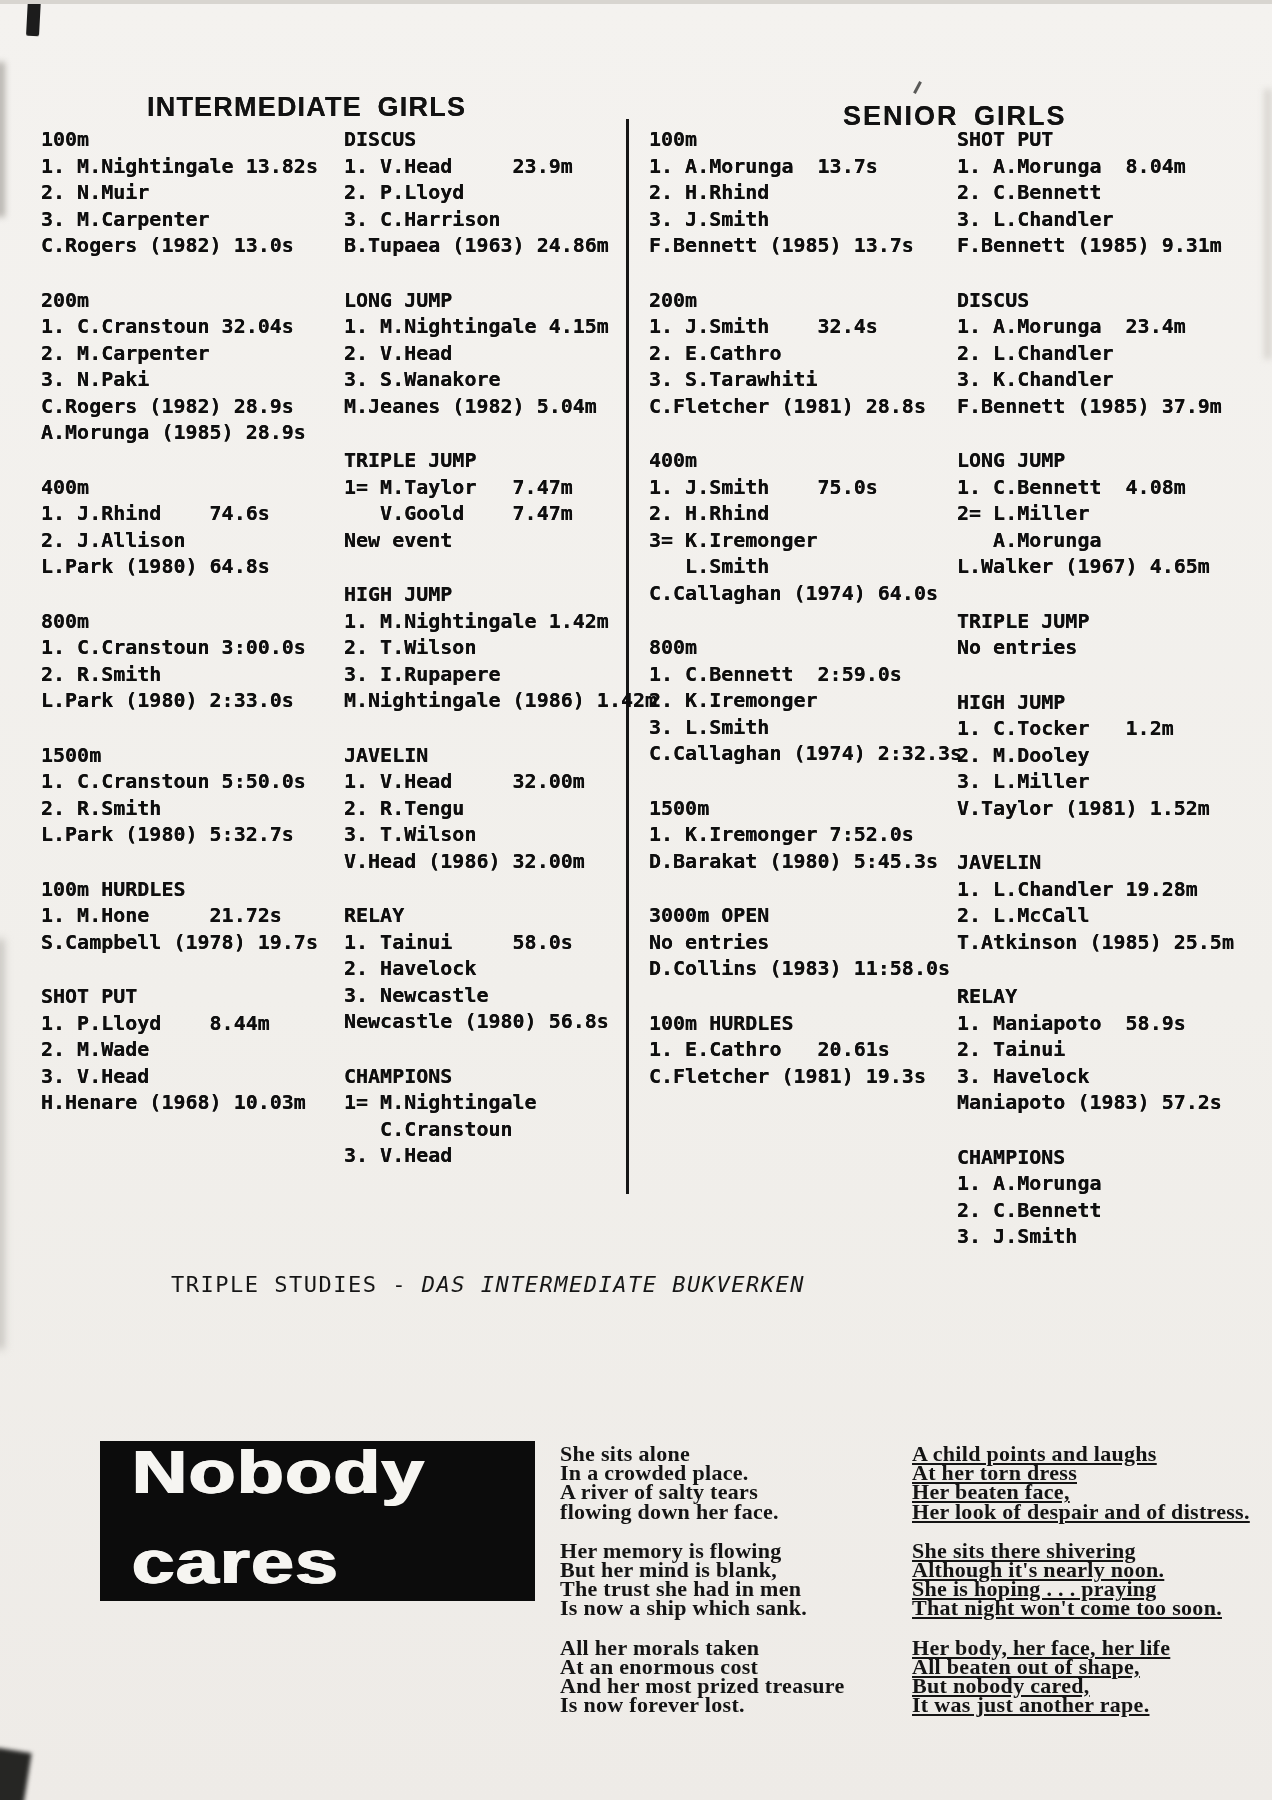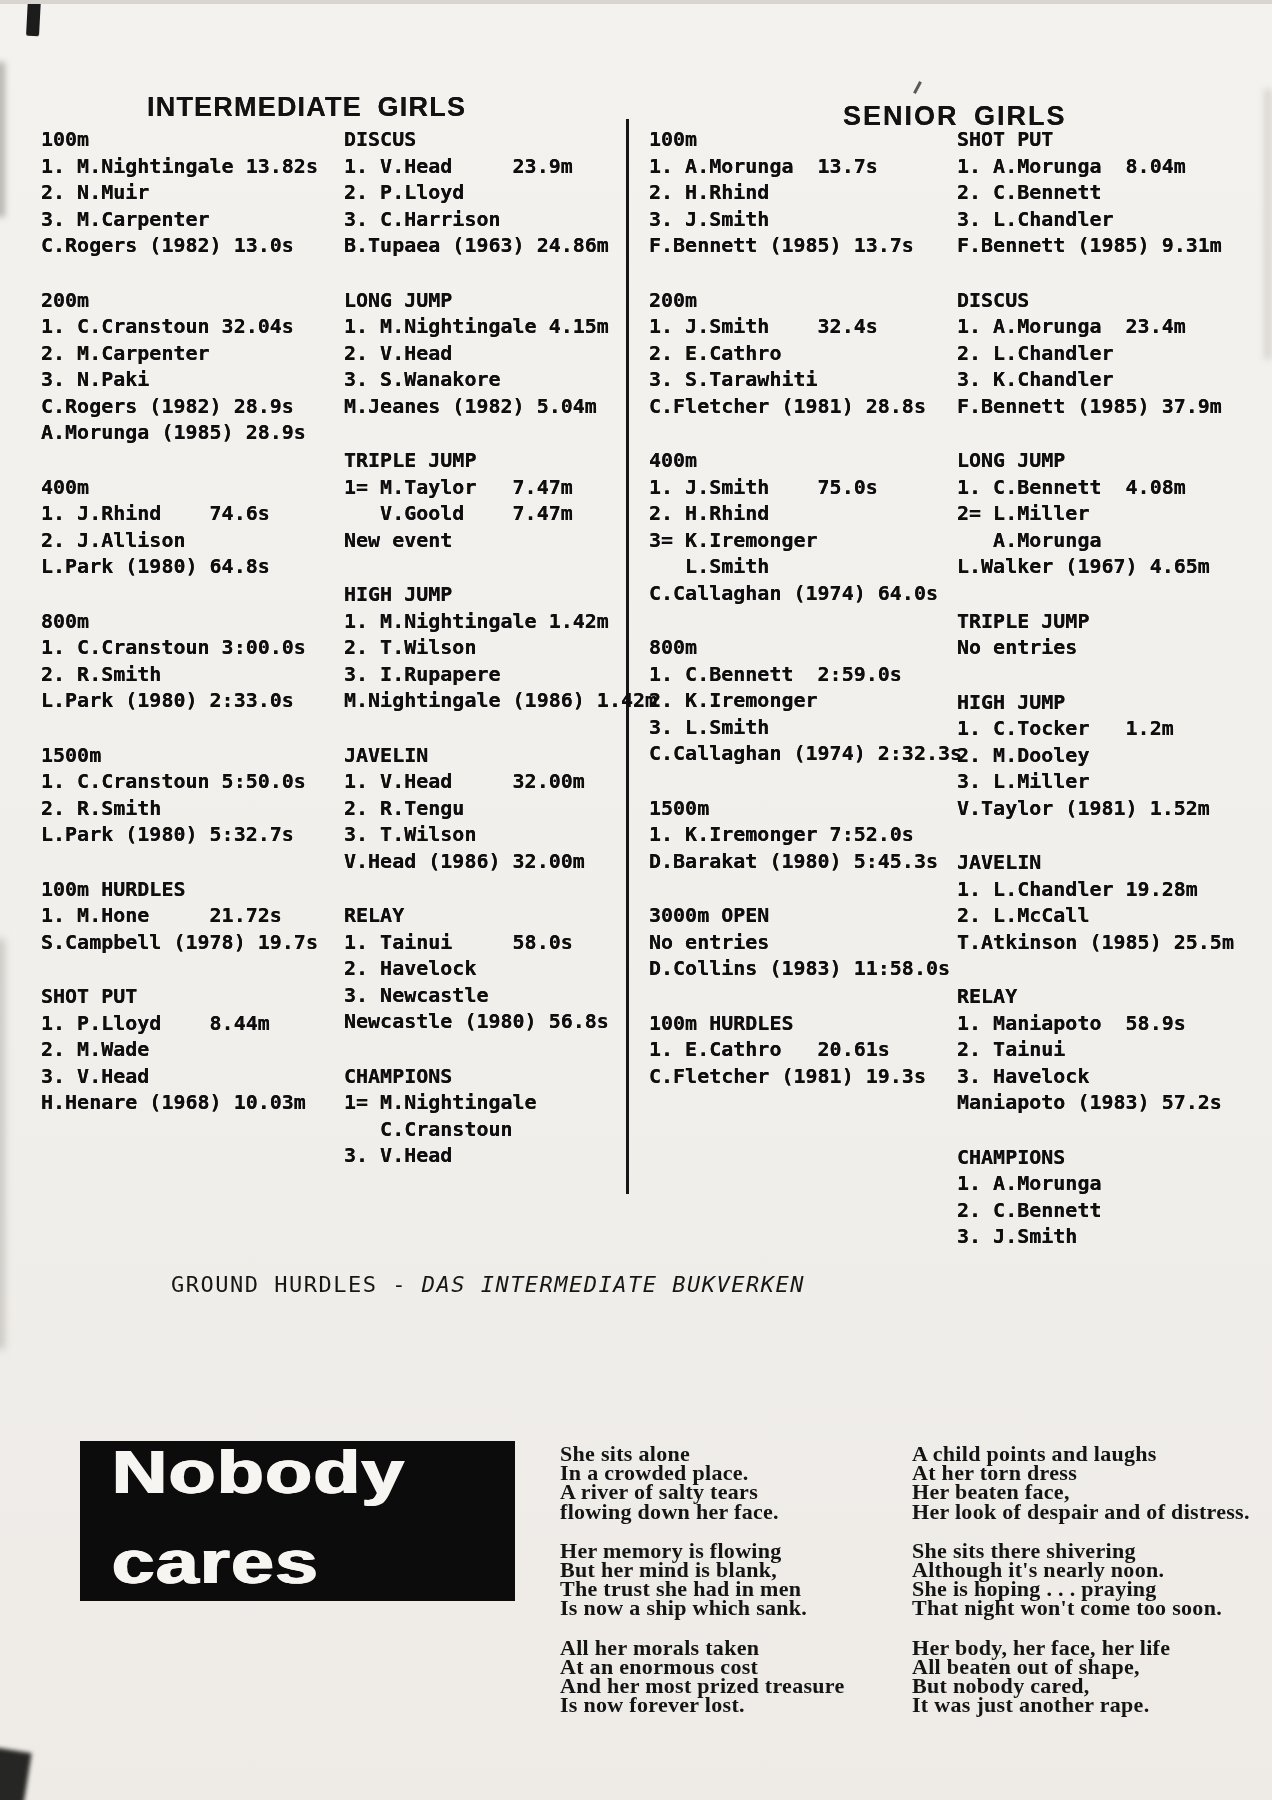--- a/index.html
+++ b/index.html
@@ -15,34 +15,34 @@
         text-shadow:0 0 .5px rgba(0,0,0,.85);z-index:3;}
   .col-int-a{left:41px;width:295px;}
   .col-int-b{left:344px;width:305px;}
   .col-sen-a{left:649px;width:305px;}
   .col-sen-b{left:957px;width:315px;}
   .event{margin-bottom:28px;}
   .divider{position:absolute;left:626px;top:115px;width:3px;height:1075px;background:#161616;z-index:2;}
   .ground-note{position:absolute;left:112px;top:1243px;font-family:"DejaVu Sans Mono","Liberation Mono",monospace;
         font-size:22px;letter-spacing:1.5px;color:#161616;white-space:pre;z-index:3;}
   .ground-note .it{font-style:italic;}
-  .masthead{position:absolute;left:80px;top:1437px;width:435px;height:160px;background:#0c0c0c;
+  .masthead{position:absolute;left:100px;top:1437px;width:435px;height:160px;background:#0c0c0c;
         overflow:hidden;z-index:3;}
   .masthead-line{color:#f6f5f1;font-family:"Liberation Sans",sans-serif;font-weight:bold;
         font-size:61px;line-height:90px;padding-left:25px;letter-spacing:1px;
         transform:scaleX(1.26);transform-origin:left center;
         text-shadow:1.2px 0 0 currentColor,-.6px 0 0 currentColor;}
   .masthead-line.first{margin-top:-14px;}
   .byline{position:absolute;left:197px;top:1624px;width:222px;border-top:4px solid #151515;
         border-bottom:4px solid #151515;padding:5px 0 6px;text-align:center;
         font-family:"Liberation Serif",serif;font-weight:bold;font-size:20px;letter-spacing:.5px;z-index:3;}
   .poem-col{position:absolute;top:1440px;font-family:"Liberation Serif",serif;font-weight:bold;
         font-size:22px;line-height:19.2px;letter-spacing:.3px;color:#141414;white-space:pre;z-index:3;}
   .poem-a{left:560px;width:330px;}
-  .poem-b{left:912px;width:355px;}
+  .poem-b{left:912px;width:355px;text-decoration:underline;}
   .stanza{margin-bottom:20px;}
   .artifact{position:absolute;z-index:1;}
   .a1{left:27px;top:-6px;width:13px;height:38px;background:#1c1c1c;transform:rotate(3deg);
       border-radius:2px;filter:blur(.5px);}
   .a2{left:-4px;top:58px;width:9px;height:155px;background:#b7b4af;filter:blur(3px);}
   .a3{left:-5px;top:935px;width:9px;height:410px;background:#c4c1bc;filter:blur(4px);}
   .a4{left:-9px;top:1746px;width:36px;height:62px;background:#262624;transform:rotate(9deg);filter:blur(2px);}
   .a5{left:916px;top:77px;width:3px;height:13px;background:#5a5a58;transform:rotate(28deg);}
   .a6{left:1264px;top:85px;width:8px;height:270px;background:#d9d6d1;filter:blur(3px);}
 </style>
@@ -62,21 +62,21 @@
   <h2 class="section-title title-sen">SENIOR GIRLS</h2>
 
   <div class="divider"></div>
 
   <div class="results-col col-int-a"><div class="event"><div class="event-name">100m</div><div class="result-line">1. M.Nightingale 13.82s</div><div class="result-line">2. N.Muir</div><div class="result-line">3. M.Carpenter</div><div class="result-line">C.Rogers (1982) 13.0s</div></div><div class="event"><div class="event-name">200m</div><div class="result-line">1. C.Cranstoun 32.04s</div><div class="result-line">2. M.Carpenter</div><div class="result-line">3. N.Paki</div><div class="result-line">C.Rogers (1982) 28.9s</div><div class="result-line">A.Morunga (1985) 28.9s</div></div><div class="event"><div class="event-name">400m</div><div class="result-line">1. J.Rhind    74.6s</div><div class="result-line">2. J.Allison</div><div class="result-line">L.Park (1980) 64.8s</div></div><div class="event"><div class="event-name">800m</div><div class="result-line">1. C.Cranstoun 3:00.0s</div><div class="result-line">2. R.Smith</div><div class="result-line">L.Park (1980) 2:33.0s</div></div><div class="event"><div class="event-name">1500m</div><div class="result-line">1. C.Cranstoun 5:50.0s</div><div class="result-line">2. R.Smith</div><div class="result-line">L.Park (1980) 5:32.7s</div></div><div class="event"><div class="event-name">100m HURDLES</div><div class="result-line">1. M.Hone     21.72s</div><div class="result-line">S.Campbell (1978) 19.7s</div></div><div class="event"><div class="event-name">SHOT PUT</div><div class="result-line">1. P.Lloyd    8.44m</div><div class="result-line">2. M.Wade</div><div class="result-line">3. V.Head</div><div class="result-line">H.Henare (1968) 10.03m</div></div></div>
   <div class="results-col col-int-b"><div class="event"><div class="event-name">DISCUS</div><div class="result-line">1. V.Head     23.9m</div><div class="result-line">2. P.Lloyd</div><div class="result-line">3. C.Harrison</div><div class="result-line">B.Tupaea (1963) 24.86m</div></div><div class="event"><div class="event-name">LONG JUMP</div><div class="result-line">1. M.Nightingale 4.15m</div><div class="result-line">2. V.Head</div><div class="result-line">3. S.Wanakore</div><div class="result-line">M.Jeanes (1982) 5.04m</div></div><div class="event"><div class="event-name">TRIPLE JUMP</div><div class="result-line">1= M.Taylor   7.47m</div><div class="result-line">   V.Goold    7.47m</div><div class="result-line">New event</div></div><div class="event"><div class="event-name">HIGH JUMP</div><div class="result-line">1. M.Nightingale 1.42m</div><div class="result-line">2. T.Wilson</div><div class="result-line">3. I.Rupapere</div><div class="result-line">M.Nightingale (1986) 1.42m</div></div><div class="event"><div class="event-name">JAVELIN</div><div class="result-line">1. V.Head     32.00m</div><div class="result-line">2. R.Tengu</div><div class="result-line">3. T.Wilson</div><div class="result-line">V.Head (1986) 32.00m</div></div><div class="event"><div class="event-name">RELAY</div><div class="result-line">1. Tainui     58.0s</div><div class="result-line">2. Havelock</div><div class="result-line">3. Newcastle</div><div class="result-line">Newcastle (1980) 56.8s</div></div><div class="event"><div class="event-name">CHAMPIONS</div><div class="result-line">1= M.Nightingale</div><div class="result-line">   C.Cranstoun</div><div class="result-line">3. V.Head</div></div></div>
   <div class="results-col col-sen-a"><div class="event"><div class="event-name">100m</div><div class="result-line">1. A.Morunga  13.7s</div><div class="result-line">2. H.Rhind</div><div class="result-line">3. J.Smith</div><div class="result-line">F.Bennett (1985) 13.7s</div></div><div class="event"><div class="event-name">200m</div><div class="result-line">1. J.Smith    32.4s</div><div class="result-line">2. E.Cathro</div><div class="result-line">3. S.Tarawhiti</div><div class="result-line">C.Fletcher (1981) 28.8s</div></div><div class="event"><div class="event-name">400m</div><div class="result-line">1. J.Smith    75.0s</div><div class="result-line">2. H.Rhind</div><div class="result-line">3= K.Iremonger</div><div class="result-line">   L.Smith</div><div class="result-line">C.Callaghan (1974) 64.0s</div></div><div class="event"><div class="event-name">800m</div><div class="result-line">1. C.Bennett  2:59.0s</div><div class="result-line">2. K.Iremonger</div><div class="result-line">3. L.Smith</div><div class="result-line">C.Callaghan (1974) 2:32.3s</div></div><div class="event"><div class="event-name">1500m</div><div class="result-line">1. K.Iremonger 7:52.0s</div><div class="result-line">D.Barakat (1980) 5:45.3s</div></div><div class="event"><div class="event-name">3000m OPEN</div><div class="result-line">No entries</div><div class="result-line">D.Collins (1983) 11:58.0s</div></div><div class="event"><div class="event-name">100m HURDLES</div><div class="result-line">1. E.Cathro   20.61s</div><div class="result-line">C.Fletcher (1981) 19.3s</div></div></div>
   <div class="results-col col-sen-b"><div class="event"><div class="event-name">SHOT PUT</div><div class="result-line">1. A.Morunga  8.04m</div><div class="result-line">2. C.Bennett</div><div class="result-line">3. L.Chandler</div><div class="result-line">F.Bennett (1985) 9.31m</div></div><div class="event"><div class="event-name">DISCUS</div><div class="result-line">1. A.Morunga  23.4m</div><div class="result-line">2. L.Chandler</div><div class="result-line">3. K.Chandler</div><div class="result-line">F.Bennett (1985) 37.9m</div></div><div class="event"><div class="event-name">LONG JUMP</div><div class="result-line">1. C.Bennett  4.08m</div><div class="result-line">2= L.Miller</div><div class="result-line">   A.Morunga</div><div class="result-line">L.Walker (1967) 4.65m</div></div><div class="event"><div class="event-name">TRIPLE JUMP</div><div class="result-line">No entries</div></div><div class="event"><div class="event-name">HIGH JUMP</div><div class="result-line">1. C.Tocker   1.2m</div><div class="result-line">2. M.Dooley</div><div class="result-line">3. L.Miller</div><div class="result-line">V.Taylor (1981) 1.52m</div></div><div class="event"><div class="event-name">JAVELIN</div><div class="result-line">1. L.Chandler 19.28m</div><div class="result-line">2. L.McCall</div><div class="result-line">T.Atkinson (1985) 25.5m</div></div><div class="event"><div class="event-name">RELAY</div><div class="result-line">1. Maniapoto  58.9s</div><div class="result-line">2. Tainui</div><div class="result-line">3. Havelock</div><div class="result-line">Maniapoto (1983) 57.2s</div></div><div class="event"><div class="event-name">CHAMPIONS</div><div class="result-line">1. A.Morunga</div><div class="result-line">2. C.Bennett</div><div class="result-line">3. J.Smith</div></div></div>
 
   <div class="ground-note">
-    <span>GROUND HURDLES - </span><span class="it">DAS INTERMEDIATE BUKVERKEN</span>
+    <span>TRIPLE STUDIES - </span><span class="it">DAS INTERMEDIATE BUKVERKEN</span>
   </div>
 
   <div class="masthead">
     <div class="masthead-line first">Nobody</div>
     <div class="masthead-line">cares</div>
   </div>
 
 
   <div class="poem-col poem-a"><div class="stanza"><div class="poem-line">She sits alone</div><div class="poem-line">In a crowded place.</div><div class="poem-line">A river of salty tears</div><div class="poem-line">flowing down her face.</div></div><div class="stanza"><div class="poem-line">Her memory is flowing</div><div class="poem-line">But her mind is blank,</div><div class="poem-line">The trust she had in men</div><div class="poem-line">Is now a ship which sank.</div></div><div class="stanza"><div class="poem-line">All her morals taken</div><div class="poem-line">At an enormous cost</div><div class="poem-line">And her most prized treasure</div><div class="poem-line">Is now forever lost.</div></div></div>
   <div class="poem-col poem-b"><div class="stanza"><div class="poem-line">A child points and laughs</div><div class="poem-line">At her torn dress</div><div class="poem-line">Her beaten face,</div><div class="poem-line">Her look of despair and of distress.</div></div><div class="stanza"><div class="poem-line">She sits there shivering</div><div class="poem-line">Although it's nearly noon.</div><div class="poem-line">She is hoping . . . praying</div><div class="poem-line">That night won't come too soon.</div></div><div class="stanza"><div class="poem-line">Her body, her face, her life</div><div class="poem-line">All beaten out of shape,</div><div class="poem-line">But nobody cared,</div><div class="poem-line">It was just another rape.</div></div></div>

